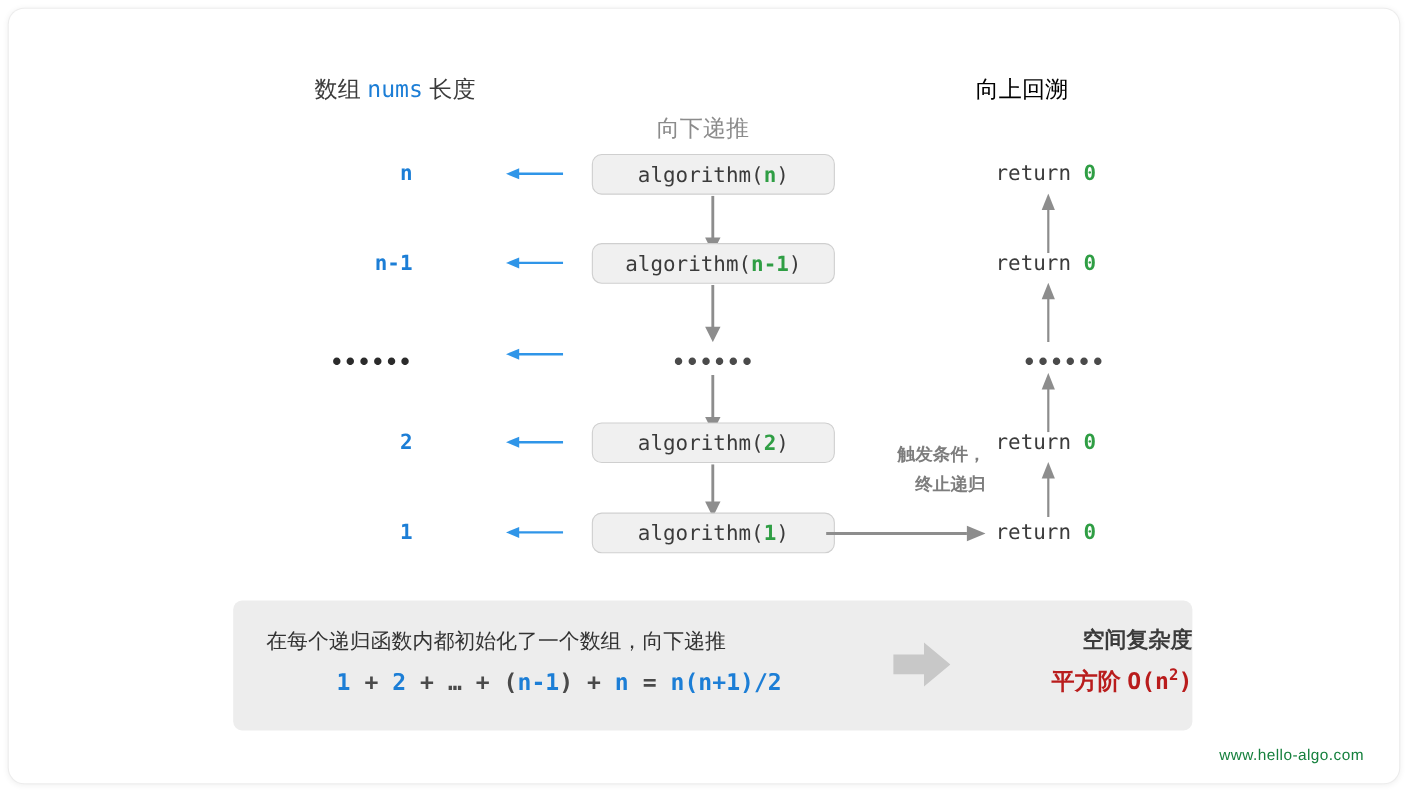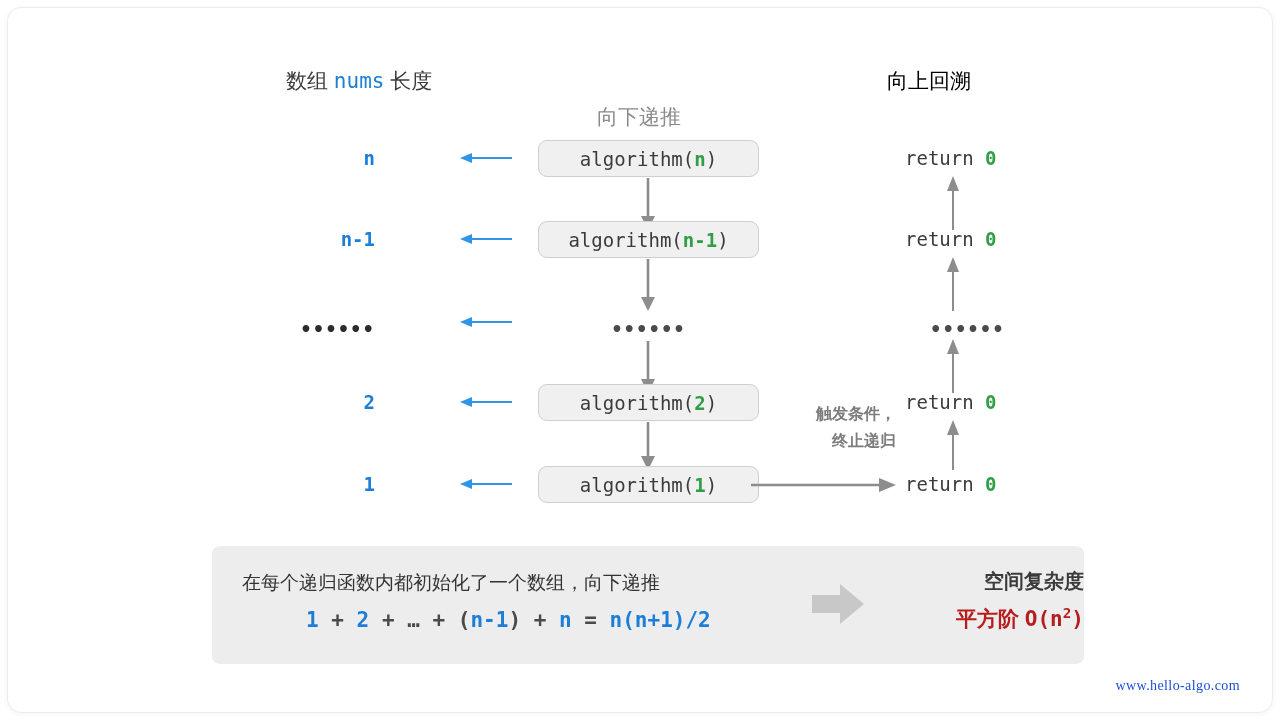--- a/index.html
+++ b/index.html
@@ -168,24 +168,24 @@
     white-space: nowrap;
   }
   #sum-complexity .ord { font-family: "Liberation Sans", sans-serif; }
   #sum-complexity .big-o { font-family: "DejaVu Sans Mono","Liberation Mono",monospace; }
   #sum-complexity sup { font-size: 0.68em; }
 
   
   #watermark {
     position: absolute;
     right: 32px; bottom: 18px;
-    color: #1d4ed8;
+    color: #15803d;
     font-size: 14px;
     letter-spacing: 0.4px;
-    font-family: Liberation Serif, serif;
+    font-family: Liberation Sans, sans-serif;
   }
 </style>
 </head>
 <body>
 
 <div id="frame">
 
   <div class="hdr" id="hdr-left"><span>数组 </span><span class="nums">nums</span><span> 长度</span></div>
 
   <div class="hdr" id="hdr-mid">向下递推</div>

